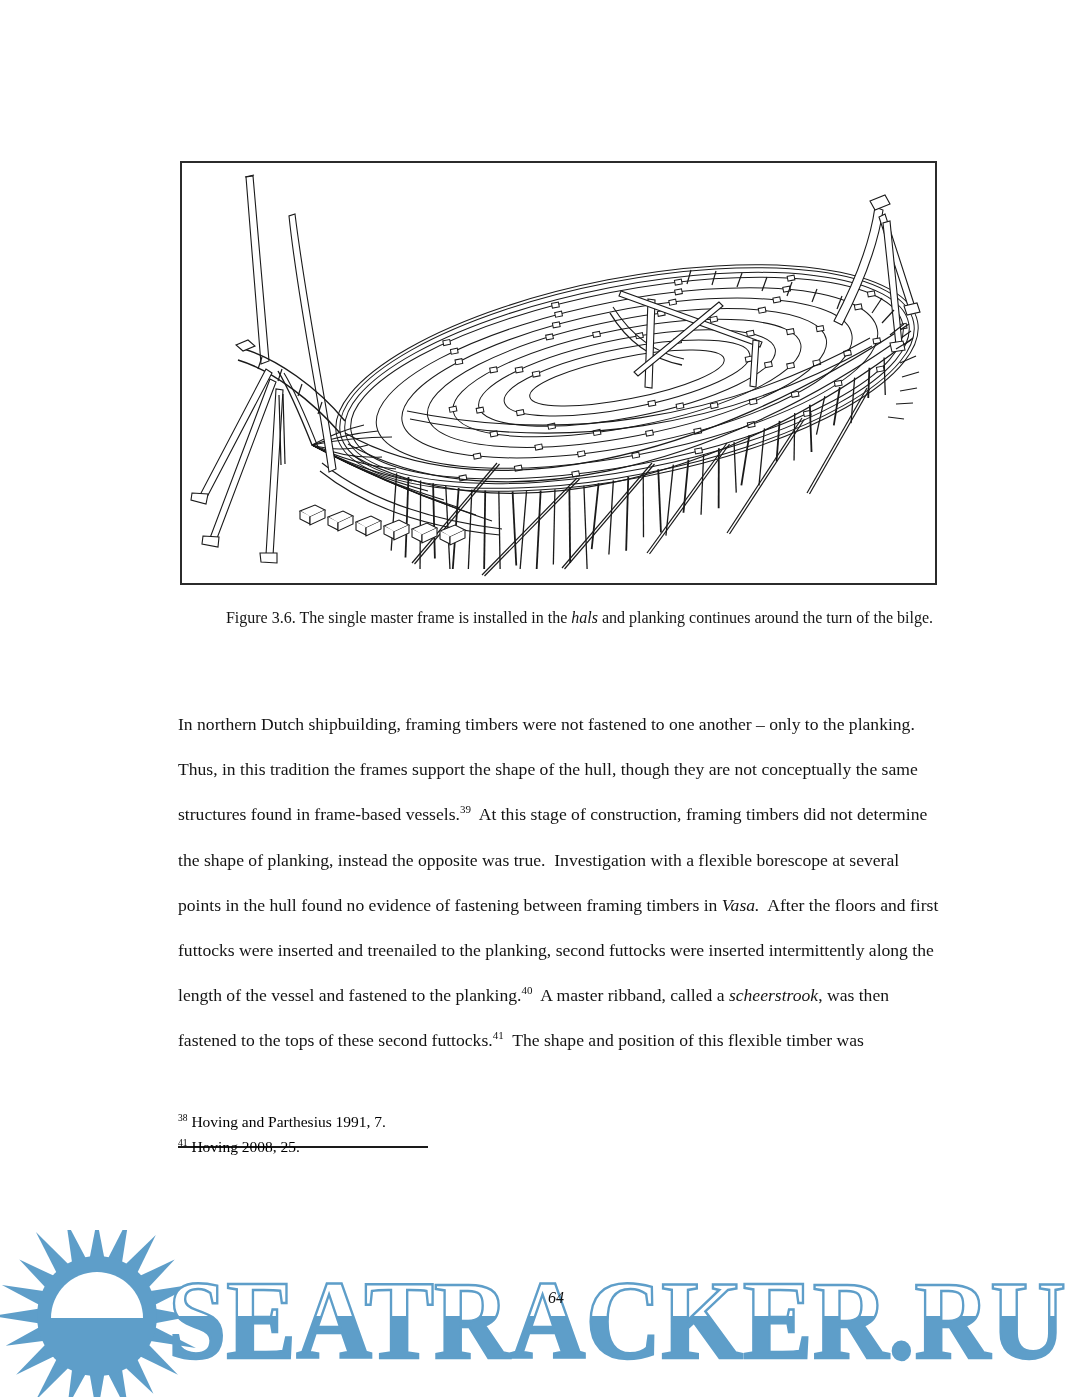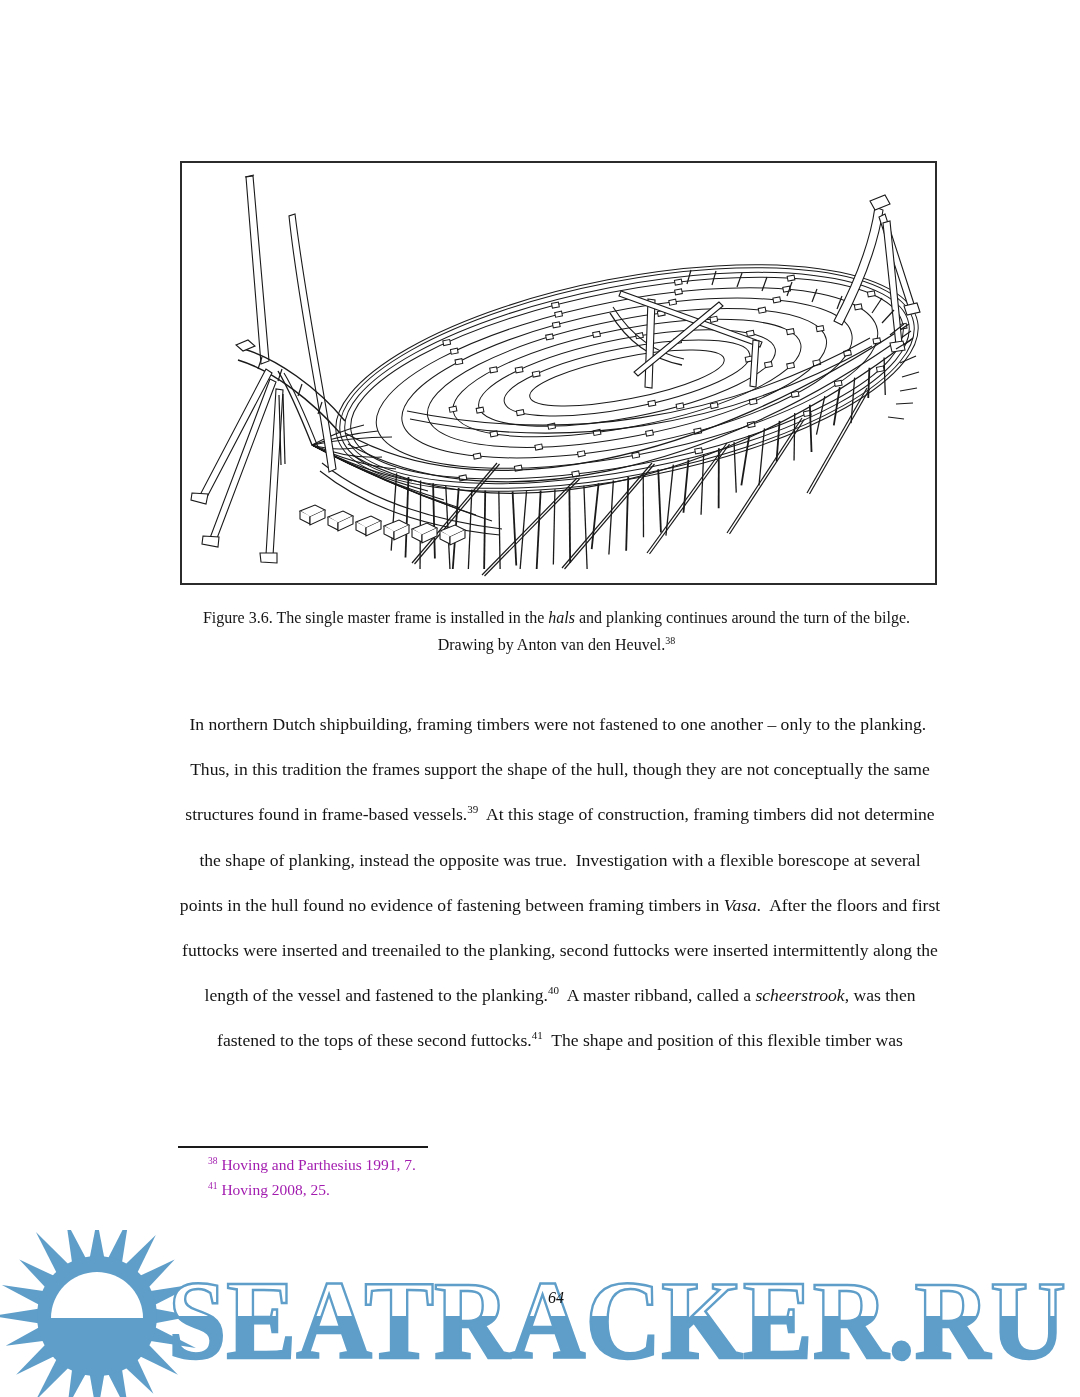--- a/index.html
+++ b/index.html
@@ -4,32 +4,32 @@
 <style>
   html,body{margin:0;padding:0;background:#fff;}
   body{width:1080px;height:1397px;position:relative;overflow:hidden;
        font-family:"Liberation Serif", serif;color:#111;}
   .page{position:absolute;inset:0;background:#fff;}
 
   .figure-box{position:absolute;left:180px;top:161px;width:757px;height:424px;
               box-sizing:border-box;border:2px solid #2b2b2b;background:#fff;z-index:2;}
   .figure-box svg{display:block;}
 
-  .caption{position:absolute;left:180px;top:606px;width:753px;text-align:center;
+  .caption{position:absolute;left:180px;top:606px;width:753px;text-align:right;
            font-size:16px;line-height:23px;color:#141414;z-index:2;}
   .caption sup{font-size:10px;}
 
   .bodytext{position:absolute;left:178px;top:702px;width:764px;
-            font-size:17.6px;line-height:45.2px;color:#141414;text-align:center;z-index:2;}
+            font-size:17.6px;line-height:45.2px;color:#141414;text-align:left;z-index:2;}
   .bodytext sup{font-size:11px;line-height:0;}
 
   .fnrule{position:absolute;left:178px;top:1146px;width:250px;height:0;
           border-top:2px solid #1a1a1a;z-index:2;}
-  .footnotes{position:absolute;left:178px;top:1153px;width:600px;
-             font-size:15.5px;line-height:24.6px;color:#a21caf;z-index:2;margin-left:30px;}
+  .footnotes{position:absolute;left:178px;top:1110px;width:600px;
+             font-size:15.5px;line-height:24.6px;color:#000000;z-index:2;}
   .footnotes sup{font-size:9.5px;line-height:0;}
 
   .page-number{position:absolute;left:496px;top:1289px;width:120px;text-align:center;
                font-size:16px;color:#101010;z-index:5;font-style:italic;}
 
   .watermark{position:absolute;left:0;top:1230px;width:1080px;height:167px;z-index:1;}
   .wm-text{font-family:"Liberation Serif", serif;font-weight:bold;}
 </style>
 </head>
 <body>
@@ -275,21 +275,20 @@
         <path d="M431,144 C450,174 474,190 502,196" fill="none" stroke="#1a1a1a" stroke-width="1.1"></path>
         <path d="M466,136 l7,1 l-3,88 l-7,-1 z" fill="#fff" stroke="#1a1a1a" stroke-width="1.1"></path>
         <path d="M437,133 L578,184 L580,179 L439,128 Z" fill="#fff" stroke="#1a1a1a" stroke-width="1.1"></path>
         <path d="M537,139 L452,209 L456,213 L541,143 Z" fill="#fff" stroke="#1a1a1a" stroke-width="1.1"></path>
         <path d="M571,177 l6,1 l-3,46 l-6,-1 z" fill="#fff" stroke="#1a1a1a" stroke-width="1.1"></path>
       </svg>
   </div>
 
   <div class="caption">
     <div><span>Figure 3.6. The single master frame is installed in the </span><span style="font-style: italic;">hals</span><span> and planking continues around the turn of the bilge.</span></div>
-    <div><span>Drawing by Anton van den Heuvel.</span><sup>38</sup></div>
   </div>
 
   <div class="bodytext"><span>In northern Dutch shipbuilding, framing timbers were not fastened to one another – only to the planking.&nbsp; Thus, in this tradition the frames support the shape of the hull, though they are not conceptually the same structures found in frame-based vessels.</span><sup>39</sup><span>&nbsp; At this stage of construction, framing timbers did not determine the shape of planking, instead the opposite was true.&nbsp; Investigation with a flexible borescope at several points in the hull found no evidence of fastening between framing timbers in </span><span style="font-style: italic;">Vasa.</span><span>&nbsp; After the floors and first futtocks were inserted and treenailed to the planking, second futtocks were inserted intermittently along the length of the vessel and fastened to the planking.</span><sup>40</sup><span>&nbsp; A master ribband, called a </span><span style="font-style: italic;">scheerstrook</span><span>, was then fastened to the tops of these second futtocks.</span><sup>41</sup><span>&nbsp; The shape and position of this flexible timber was</span></div>
 
   <div class="fnrule"></div>
   <div class="footnotes">
     <div><sup>38</sup><span> Hoving and Parthesius 1991, 7.</span></div>
     <div><sup>41</sup><span> Hoving 2008, 25.</span></div>
   </div>
 

